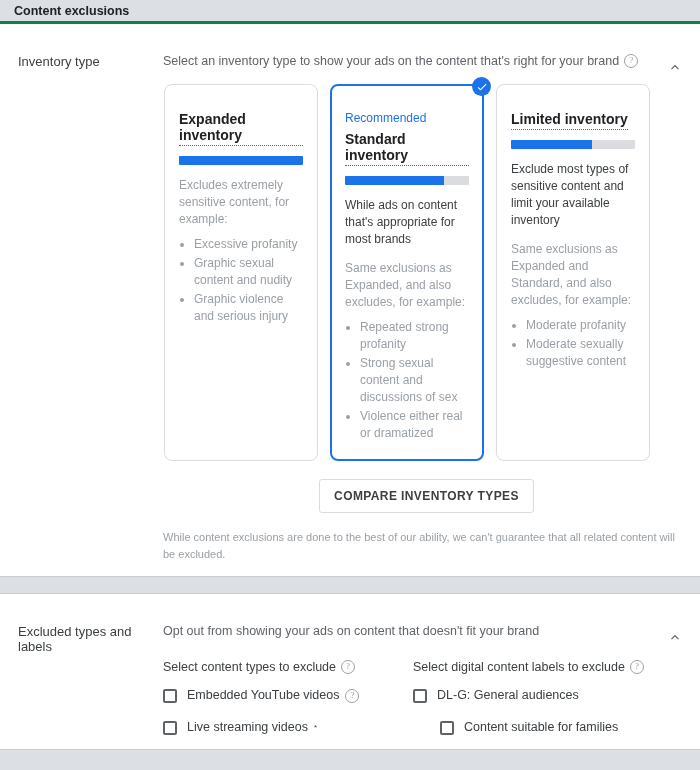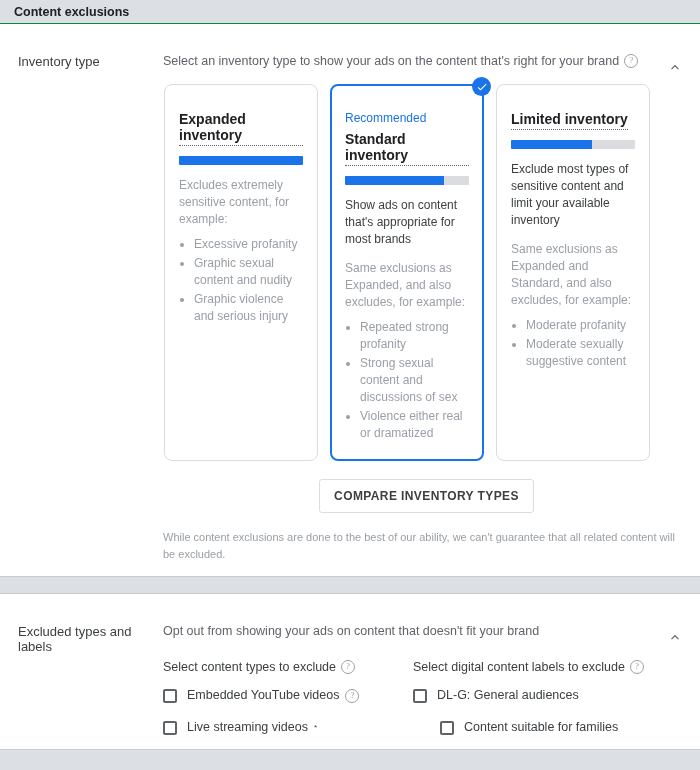--- a/index.html
+++ b/index.html
@@ -10,21 +10,21 @@
     font-size:13px;color:#3c4043;
     -webkit-font-smoothing:antialiased;
   }
   .page{position:relative;width:700px;height:770px;}
 
   
   .topbar{
     height:24px;background:#dcdfe3;
     display:flex;align-items:center;
     padding:0 14px;box-sizing:border-box;
-    border-bottom:1px solid #15803d;
+    border-bottom:3px solid #15803d;
   }
   .topbar .t-strong{font-weight:bold;color:#202124;font-size:12.5px;}
   .topbar .t-rest{color:#3c4043;font-size:12.5px;}
 
   
   .section{background:#fff;position:relative;}
   .sec-row{display:flex;padding:0;}
   .sec-label{
     width:163px;flex:0 0 163px;box-sizing:border-box;
     padding:30px 0 0 18px;font-size:13px;color:#3c4043;
@@ -141,21 +141,21 @@
             <div class="badge">
               <svg viewBox="0 0 24 24">
                   <path fill="#ffffff" d="M9 16.17 4.83 12l-1.42 1.41L9 19 21 7l-1.41-1.41z"></path>
                 </svg>
             </div>
             <div class="reco">Recommended</div>
             <div class="card-title">Standard inventory</div>
             <div class="bar">
                 <i id="bar1" style="width: 80%;"></i>
               </div>
-            <div class="card-sum">Show ads on content that's appropriate for most brands</div>
+            <div class="card-sum">While ads on content that's appropriate for most brands</div>
             <div class="card-ex">Same exclusions as Expanded, and also excludes, for example:</div>
             <ul>
               <li>Repeated strong profanity</li>
               <li>Strong sexual content and discussions of sex</li>
               <li>Violence either real or dramatized</li>
             </ul>
           </div>
 
           <div class="card">
             <div class="card-title">Limited inventory</div>

